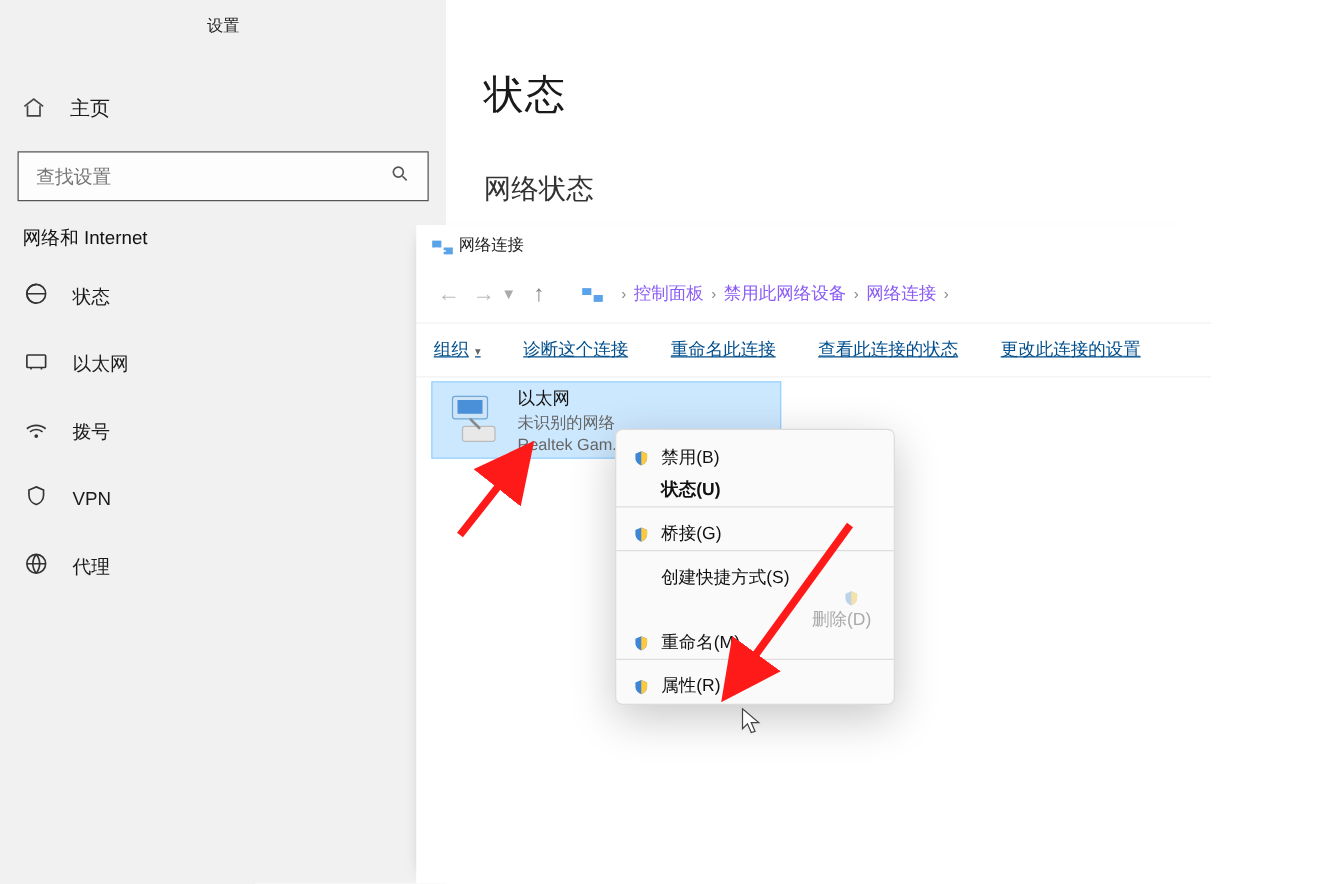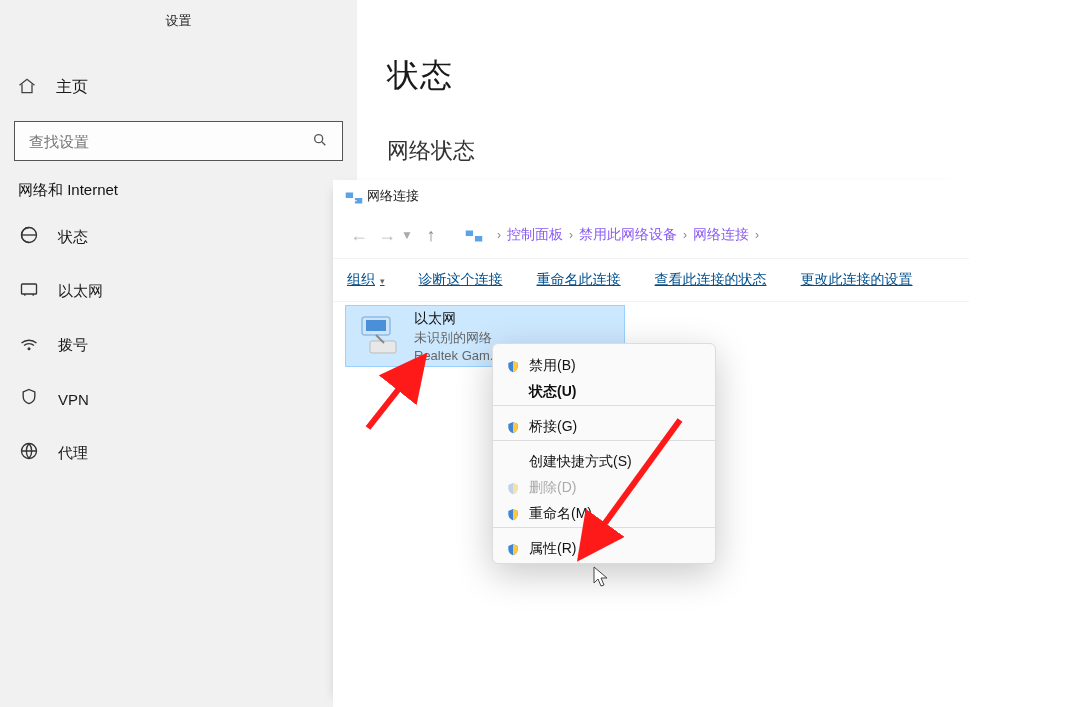--- a/index.html
+++ b/index.html
@@ -163,21 +163,21 @@
     }
     .ctx-item {
       height: 26px;
       display: flex; align-items: flex-end;
       padding: 0 18px 0 12px;
       font-size: 14px;
       color: #111;
       cursor: pointer;
     }
     .ctx-item.bold { font-weight: 700; }
-    .ctx-item.disabled { color: #aaa; cursor: default; }
+    .ctx-item.disabled { color: #aaa; cursor: default; flex-direction: column; }
     .ctx-item .shield { width: 18px; margin-right: 6px; display: inline-flex; }
     .ctx-item .spacer { width: 24px; }
     .ctx-sep { height: 1px; background: #ddd; margin: 4px 0; }
 
     .arrow-svg { position: absolute; pointer-events: none; }
 
     .cursor {
       position: absolute;
       left: 593px; top: 566px;
       width: 18px; height: 22px;

